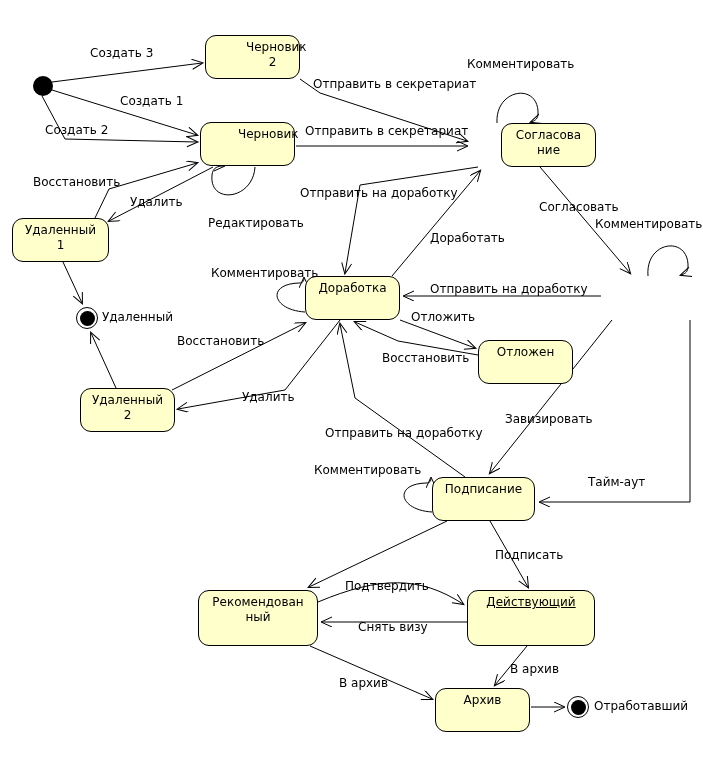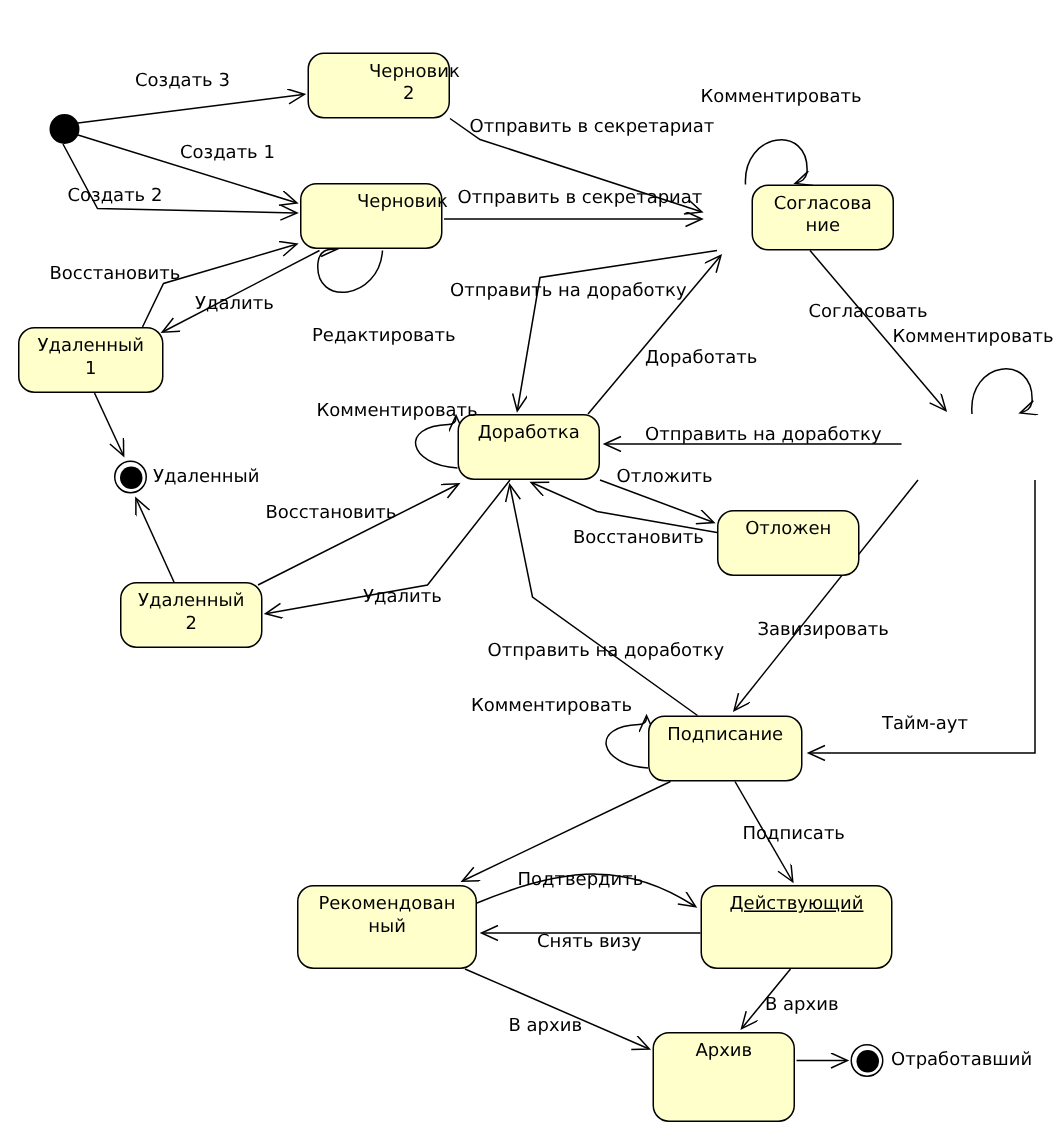--- a/index.html
+++ b/index.html
@@ -185,21 +185,21 @@
   </div>
   <div class="state" style="left:432px;top:477px;width:103px;height:44px;">
     <span>Подписание</span>
   </div>
   <div class="state" style="left:198px;top:590px;width:120px;height:56px;">
     <span>Рекомендован<br>ный</span>
   </div>
   <div class="state" style="left:467px;top:590px;width:128px;height:56px;text-decoration:underline;">
     <span>Действующий</span>
   </div>
-  <div class="state" style="left:435px;top:688px;width:95px;height:60px;">
+  <div class="state" style="left:435px;top:688px;width:95px;height:44px;">
     <span>Архив</span>
   </div>
 
   <div class="pseudostate" style="left:33px;top:76px;">
     <div class="initial-dot"></div>
   </div>
   <div class="pseudostate" style="left:76px;top:307px;">
     <div class="final-outer">
       <div class="final-inner"></div>
     </div>

